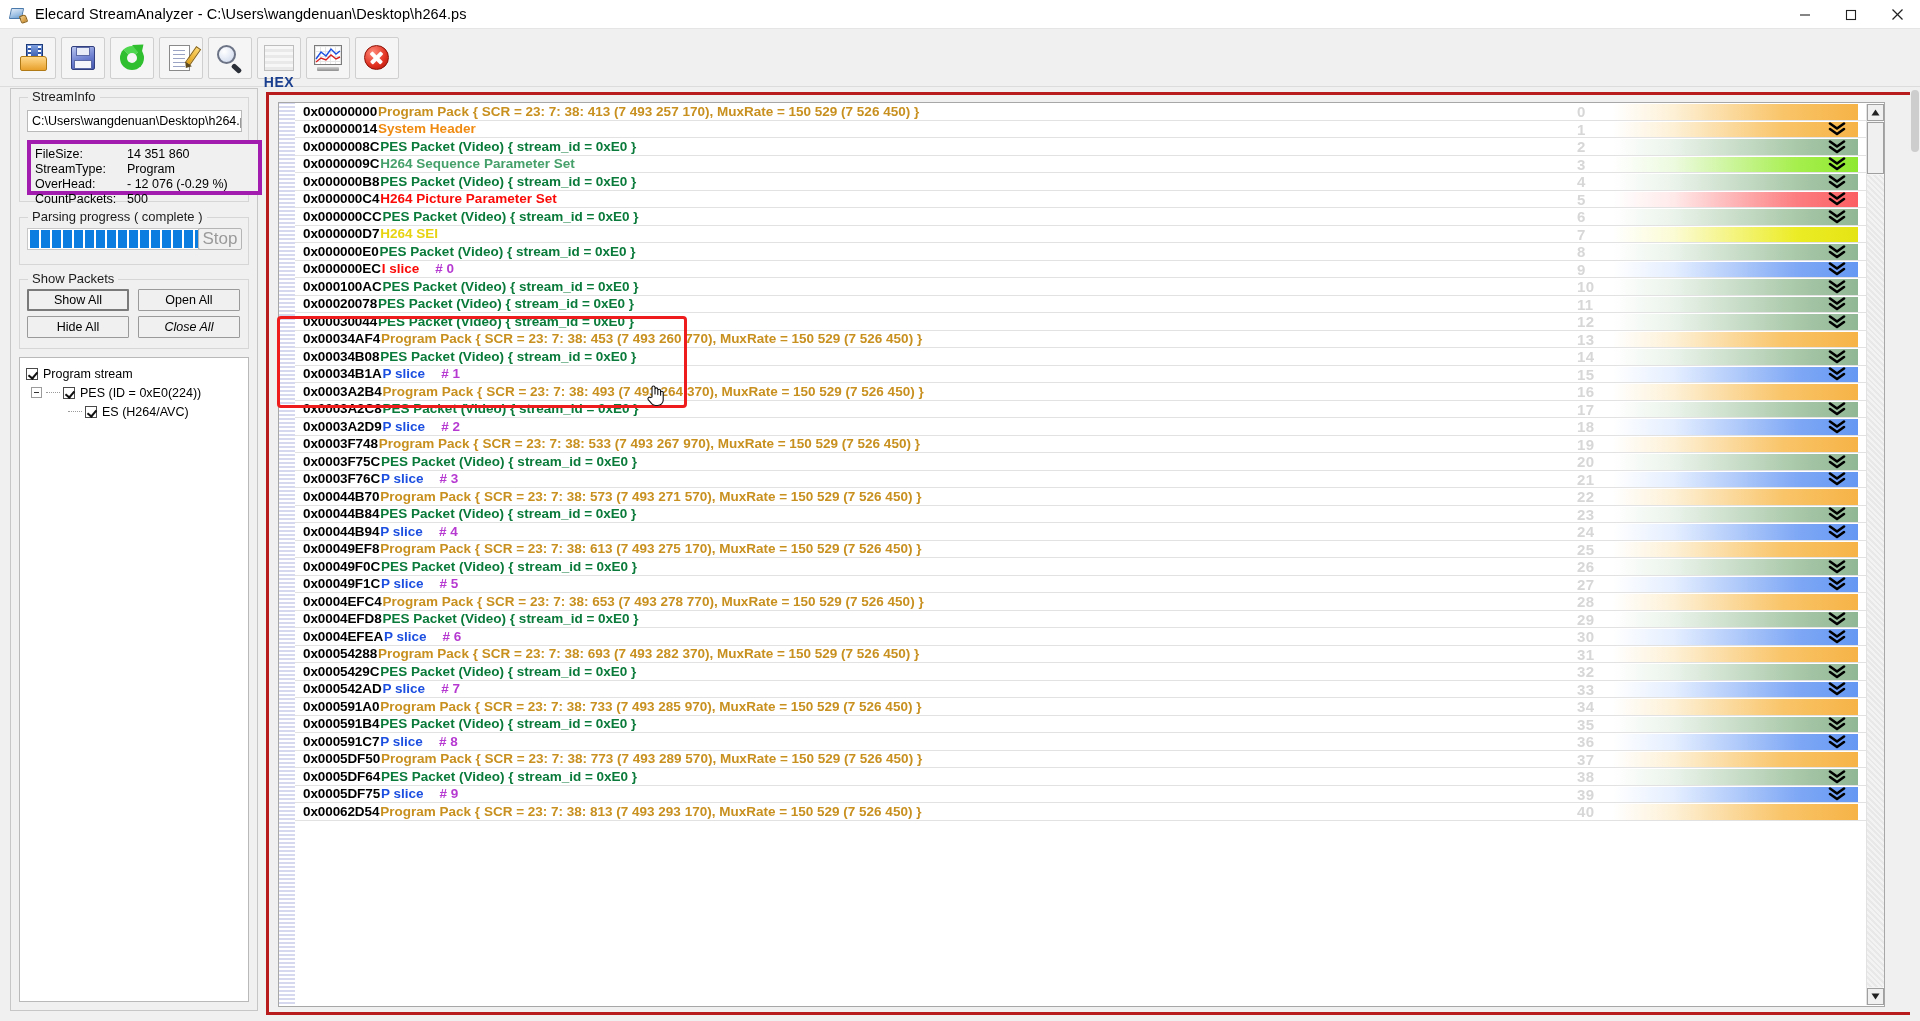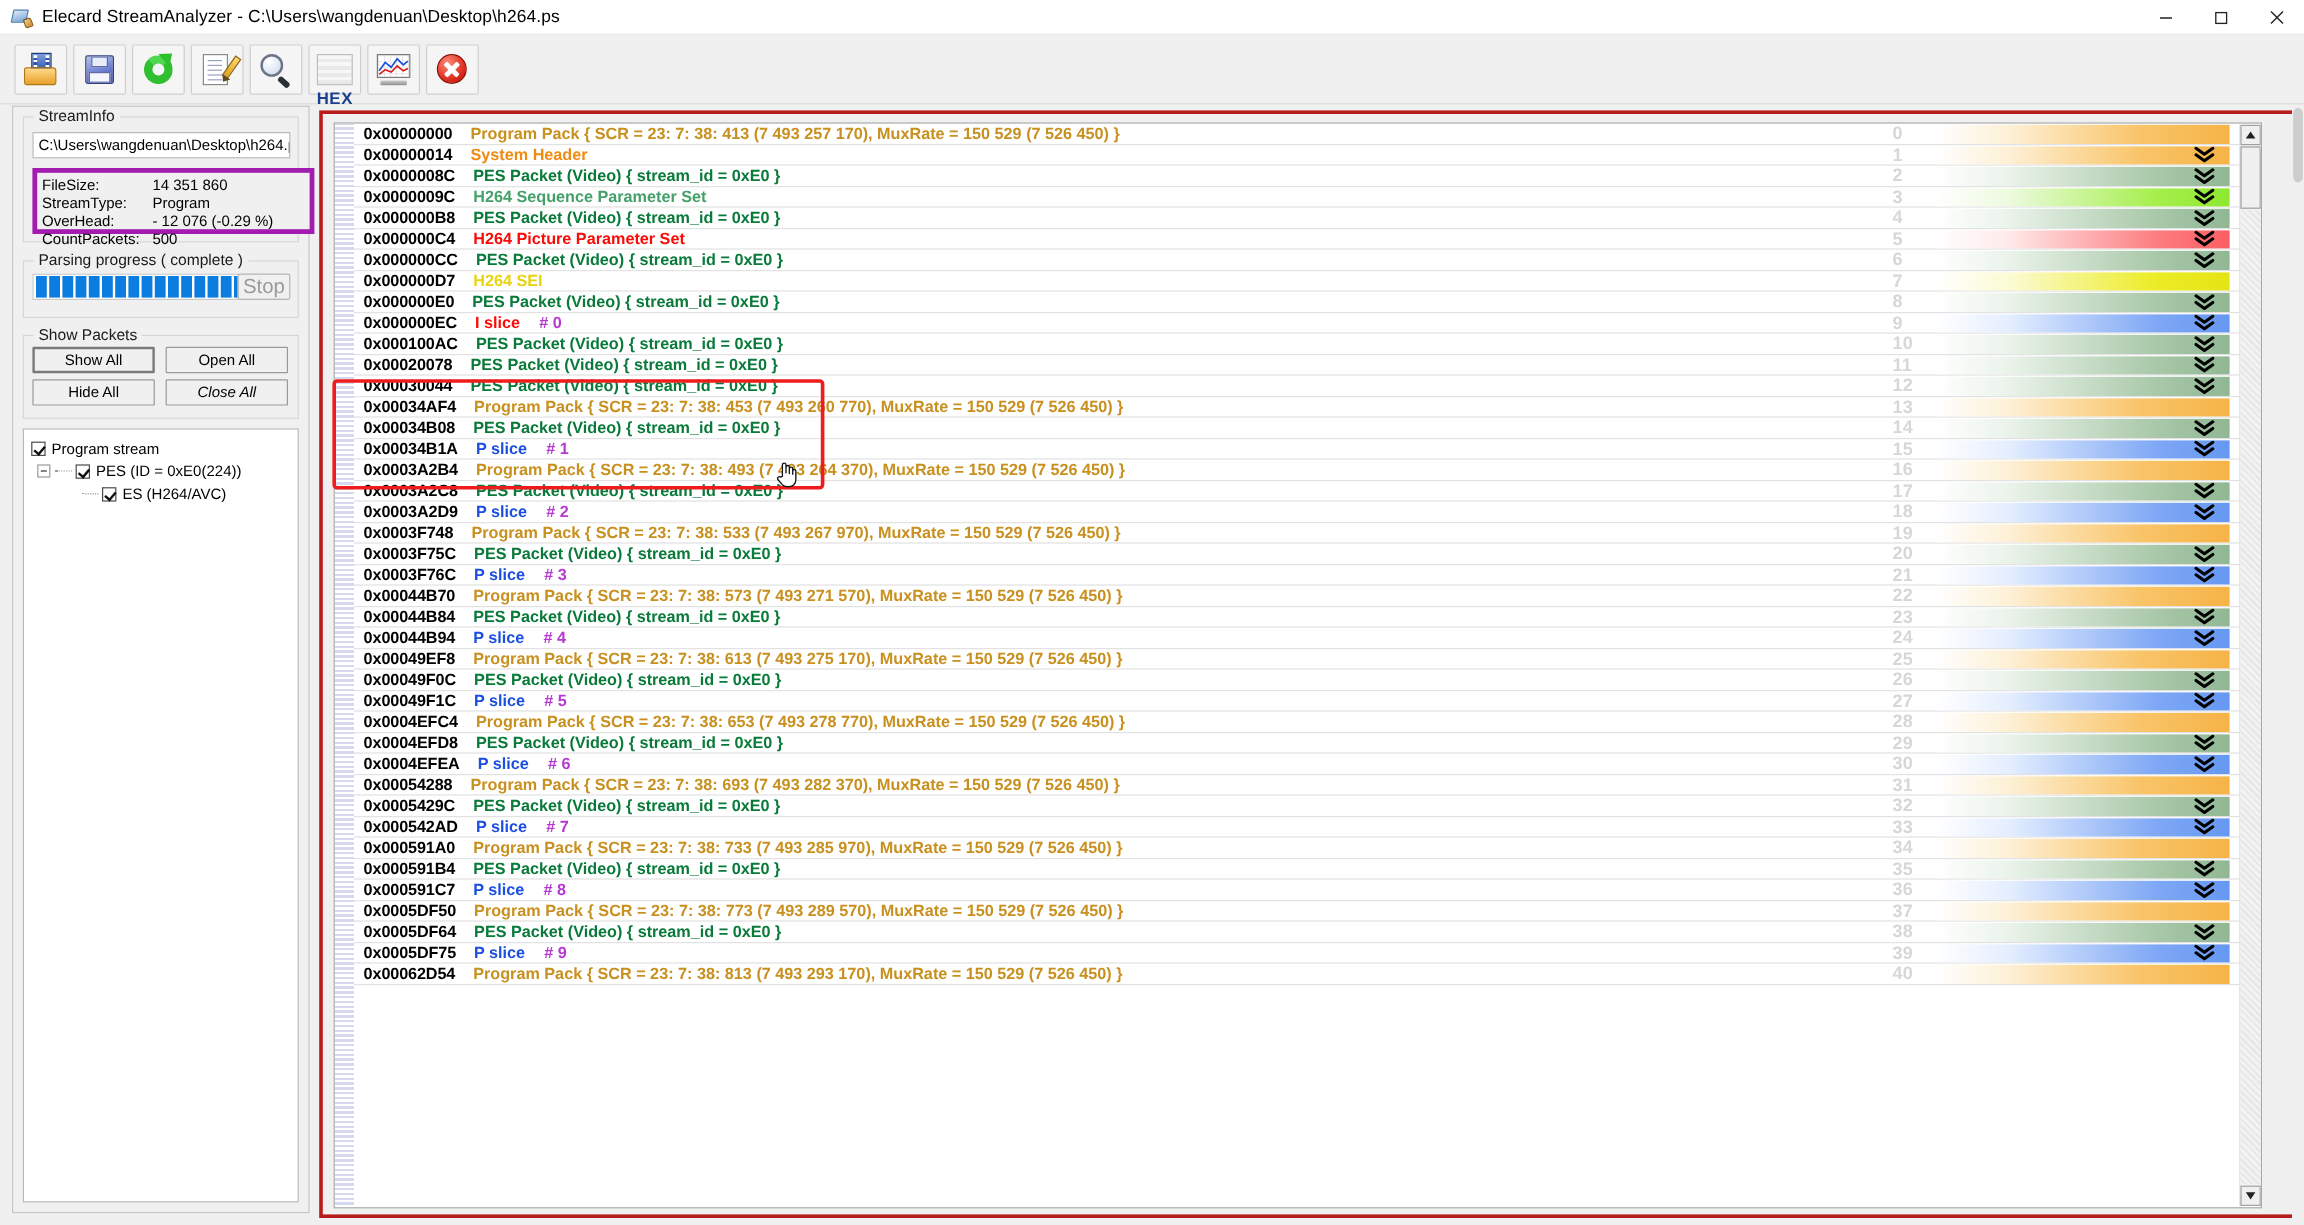--- a/index.html
+++ b/index.html
@@ -312,21 +312,21 @@
     display:flex; align-items:center;
     font-size:13.5px;
     white-space:nowrap;
   }
   .row .addr {
     font-family:"Liberation Sans", sans-serif;
     font-weight:bold; color:#000;
     padding-left:8px;
     letter-spacing:-0.1px;
   }
-  .row .desc { font-weight:bold; padding-left:15px; }
+  .row .desc { font-weight:bold; padding-left:1px; }
   .c-prog  { color:#c8901f; }   
   .c-sys   { color:#f08b12; }   
   .c-pes   { color:#0a7a3a; }   
   .c-sps   { color:#46a06a; }   
   .c-pps   { color:#fb0b08; }   
   .c-sei   { color:#e8d311; }   
   .c-islice{ color:#fb0b08; }   
   .c-pslice{ color:#1c4fe0; }   
   .c-num   { color:#b63ad1; }   
 

